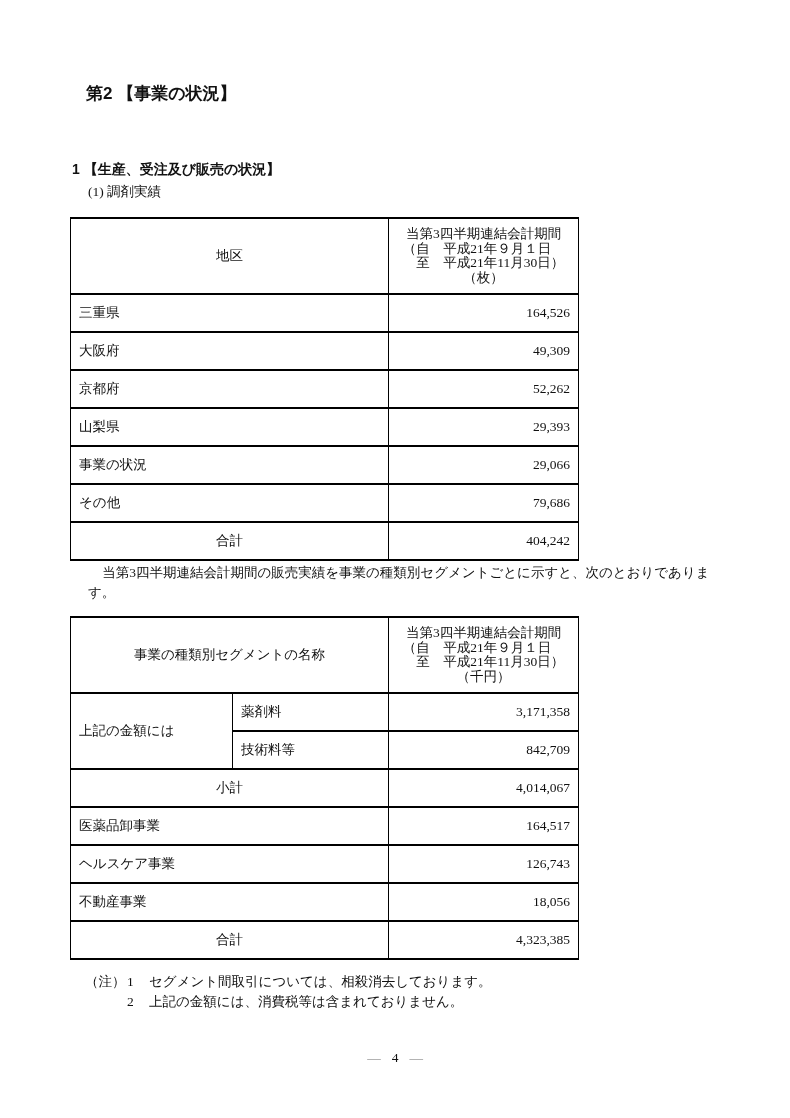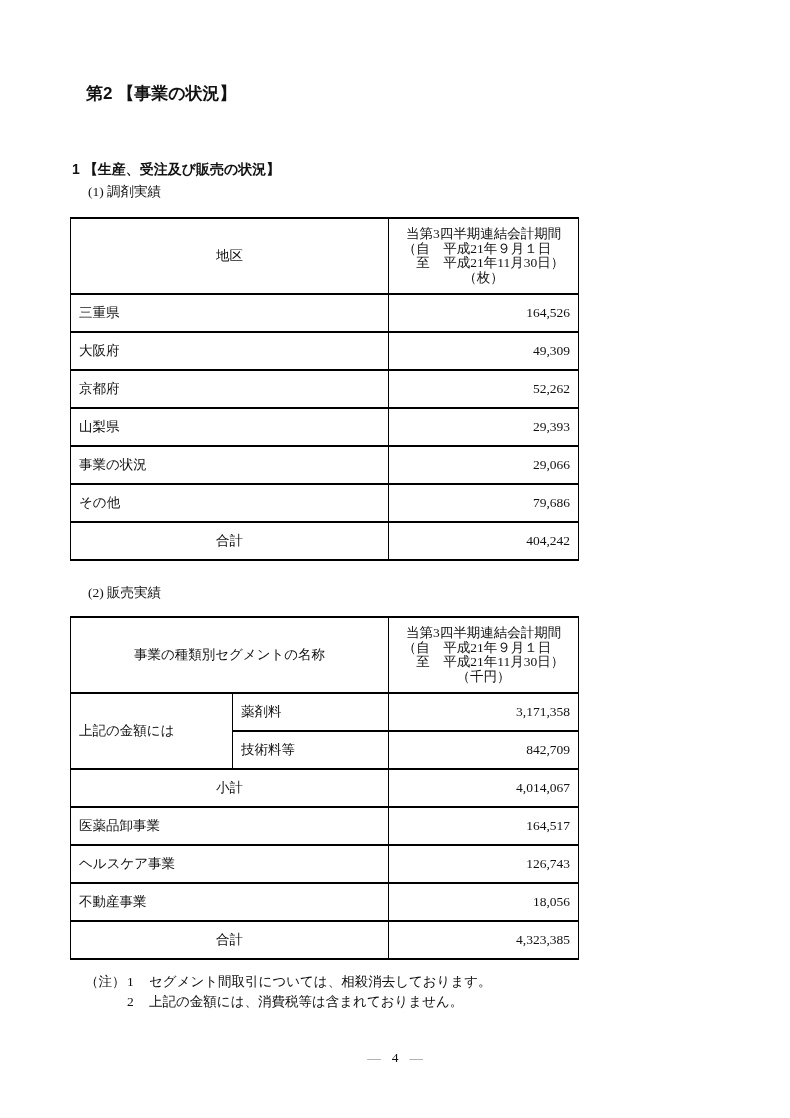--- a/index.html
+++ b/index.html
@@ -134,21 +134,21 @@
           <td class="label">その他</td>
           <td class="num">79,686</td>
         </tr>
         <tr class="row">
           <td class="center">合計</td>
           <td class="num">404,242</td>
         </tr>
       </tbody>
     </table>
 
-    <div class="sub-label-2">(2) 販売実績</div>
+    <div class="para-2">当第3四半期連結会計期間の販売実績を事業の種類別セグメントごとに示すと、次のとおりであります。</div>
 
     <table class="data t2">
       <colgroup>
           <col style="width:162px">
           <col style="width:156px">
           <col style="width:190px">
         </colgroup>
       <tbody>
         <tr class="hdr">
           <td class="center" colspan="2">事業の種類別セグメントの名称</td>

